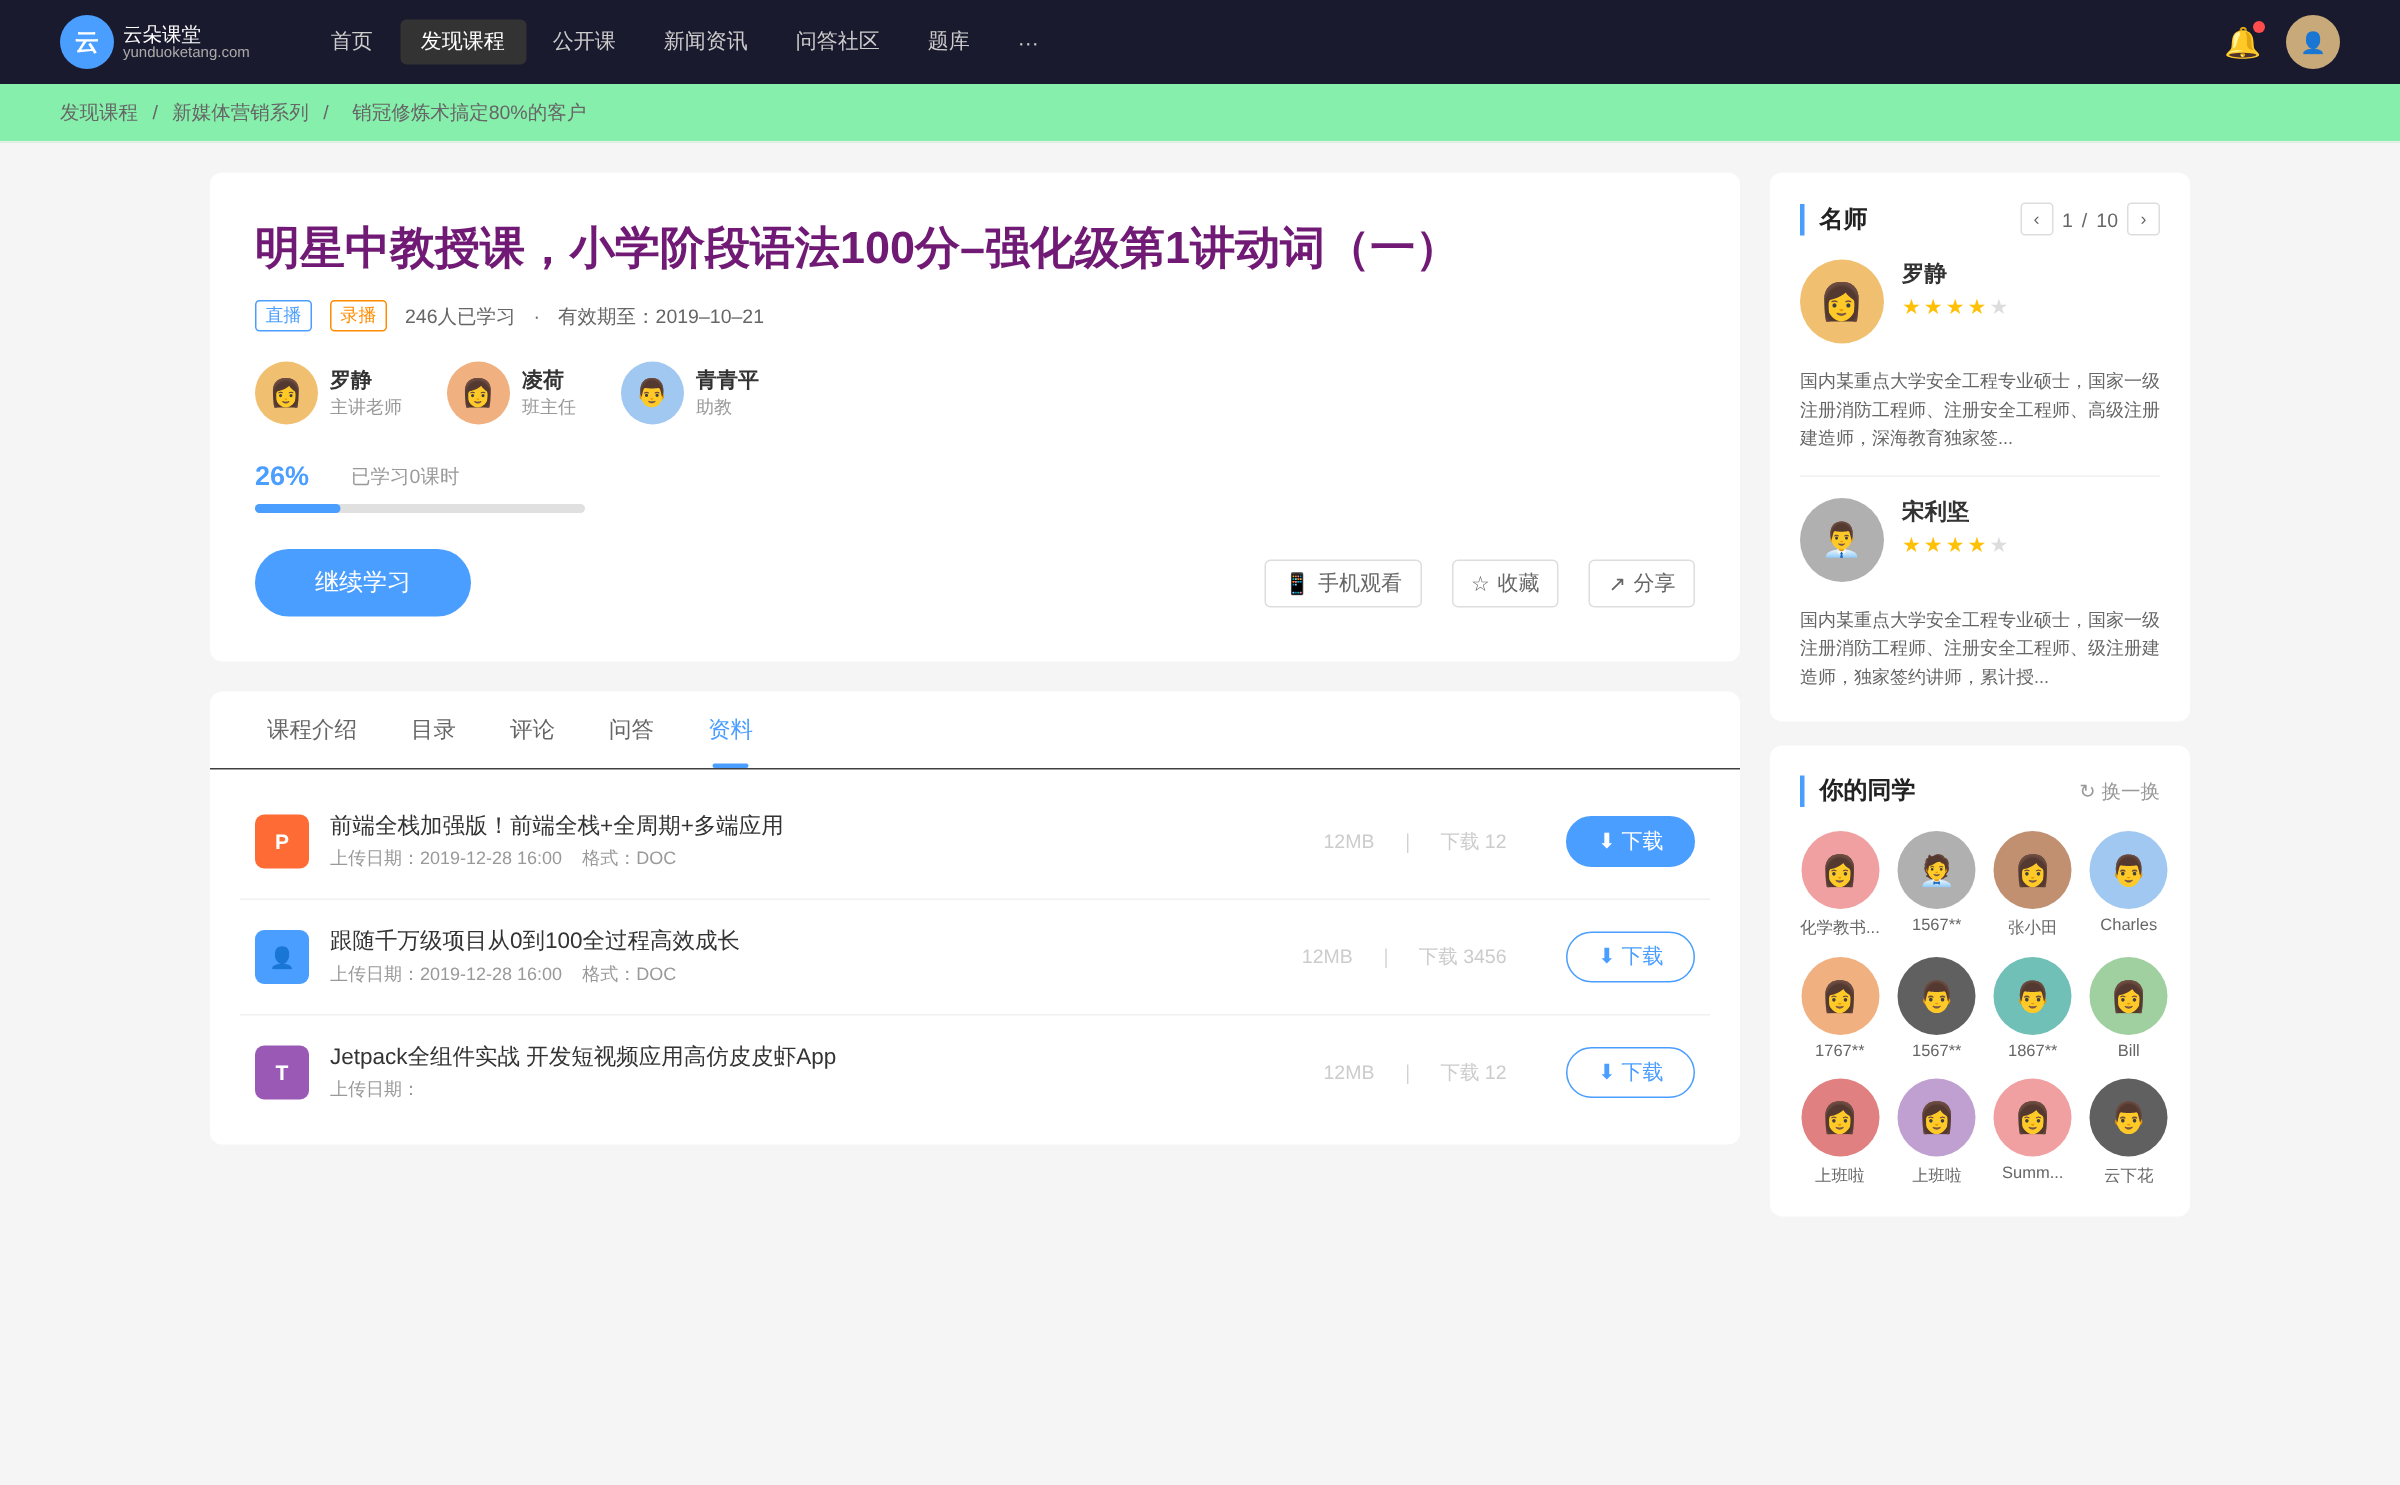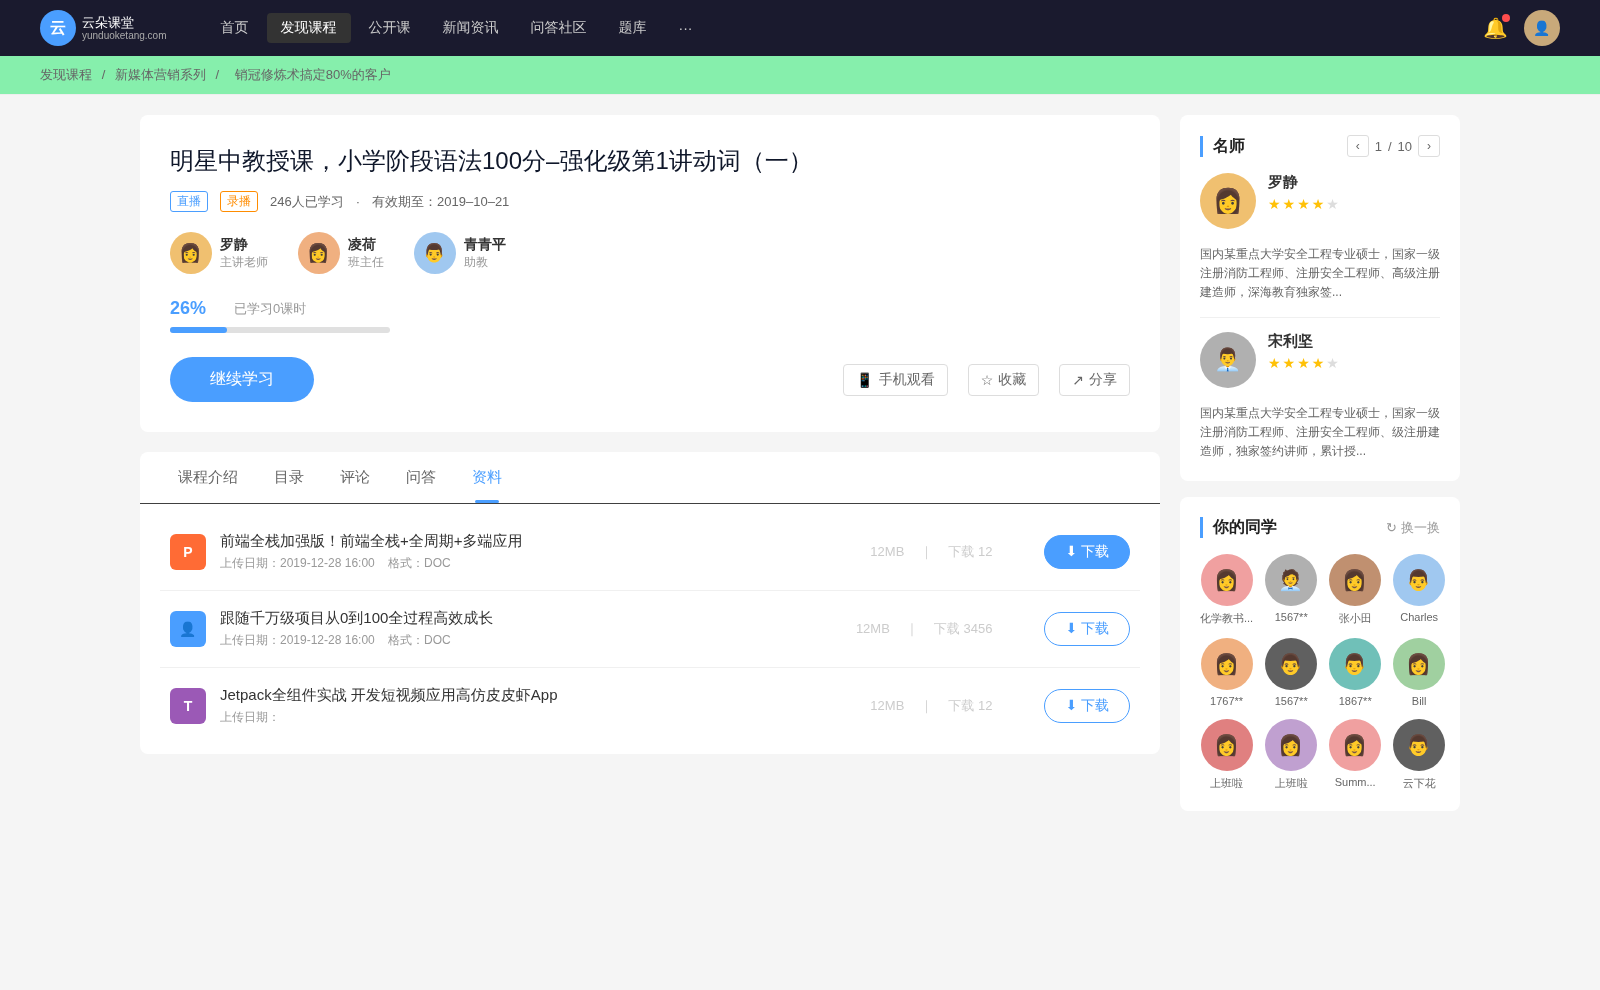--- a/index.html
+++ b/index.html
@@ -25,21 +25,21 @@
     .breadcrumb span { margin: 0 6px; }
 
     
     .main-container { max-width: 1400px; margin: 0 auto; padding: 20px 40px; display: flex; gap: 20px; }
 
     
     .left-content { flex: 1; min-width: 0; }
 
     
     .course-header-card { background: white; border-radius: 8px; padding: 30px; margin-bottom: 20px; }
-    .course-title { font-size: 24px; font-weight: normal; color: #0f172a; margin-bottom: 14px; }
+    .course-title { font-size: 30px; font-weight: bold; color: #701a75; margin-bottom: 14px; }
     .course-meta { display: flex; align-items: center; gap: 12px; margin-bottom: 20px; color: #666; font-size: 13px; }
     .badge { border: 1px solid #4a9eff; color: #4a9eff; padding: 1px 6px; border-radius: 3px; font-size: 12px; }
     .badge.record { border-color: #ff8c00; color: #ff8c00; }
     .teachers { display: flex; gap: 30px; margin-bottom: 24px; }
     .teacher { display: flex; align-items: center; gap: 8px; }
     .teacher-avatar { width: 42px; height: 42px; border-radius: 50%; background: #ddd; overflow: hidden; display: flex; align-items: center; justify-content: center; font-size: 18px; }
     .teacher-info { display: flex; flex-direction: column; }
     .teacher-name { font-weight: 600; font-size: 14px; color: #333; }
     .teacher-role { font-size: 12px; color: #999; }
 
@@ -68,21 +68,21 @@
     .resource-list { padding: 10px 20px; }
     .resource-item { display: flex; align-items: center; padding: 18px 10px; border-bottom: 1px solid #f0f0f0; gap: 14px; }
     .resource-item:last-child { border-bottom: none; }
     .res-icon { width: 36px; height: 36px; border-radius: 6px; display: flex; align-items: center; justify-content: center; color: white; font-weight: bold; font-size: 14px; flex-shrink: 0; }
     .res-icon.p { background: #ff6b35; }
     .res-icon.user { background: #4a9eff; }
     .res-icon.t { background: #9b59b6; }
     .res-info { flex: 1; }
     .res-title { font-size: 15px; color: #333; margin-bottom: 4px; }
     .res-meta { font-size: 12px; color: #999; }
-    .res-stats { font-size: 13px; color: #999; white-space: nowrap; margin: 0 32px; text-align: center; }
+    .res-stats { font-size: 13px; color: #999; white-space: nowrap; margin: 0 20px; text-align: center; }
     .res-stats span { margin: 0 6px; color: #ccc; }
     .btn-download { border: 1px solid #4a9eff; color: #4a9eff; background: white; border-radius: 20px; padding: 7px 20px; cursor: pointer; display: flex; align-items: center; gap: 5px; font-size: 14px; white-space: nowrap; }
     .btn-download.filled { background: #4a9eff; color: white; }
 
     
     .right-sidebar { width: 280px; flex-shrink: 0; }
 
     
     .sidebar-card { background: white; border-radius: 8px; padding: 20px; margin-bottom: 16px; }
     .sidebar-card-header { display: flex; align-items: center; justify-content: space-between; margin-bottom: 16px; }

